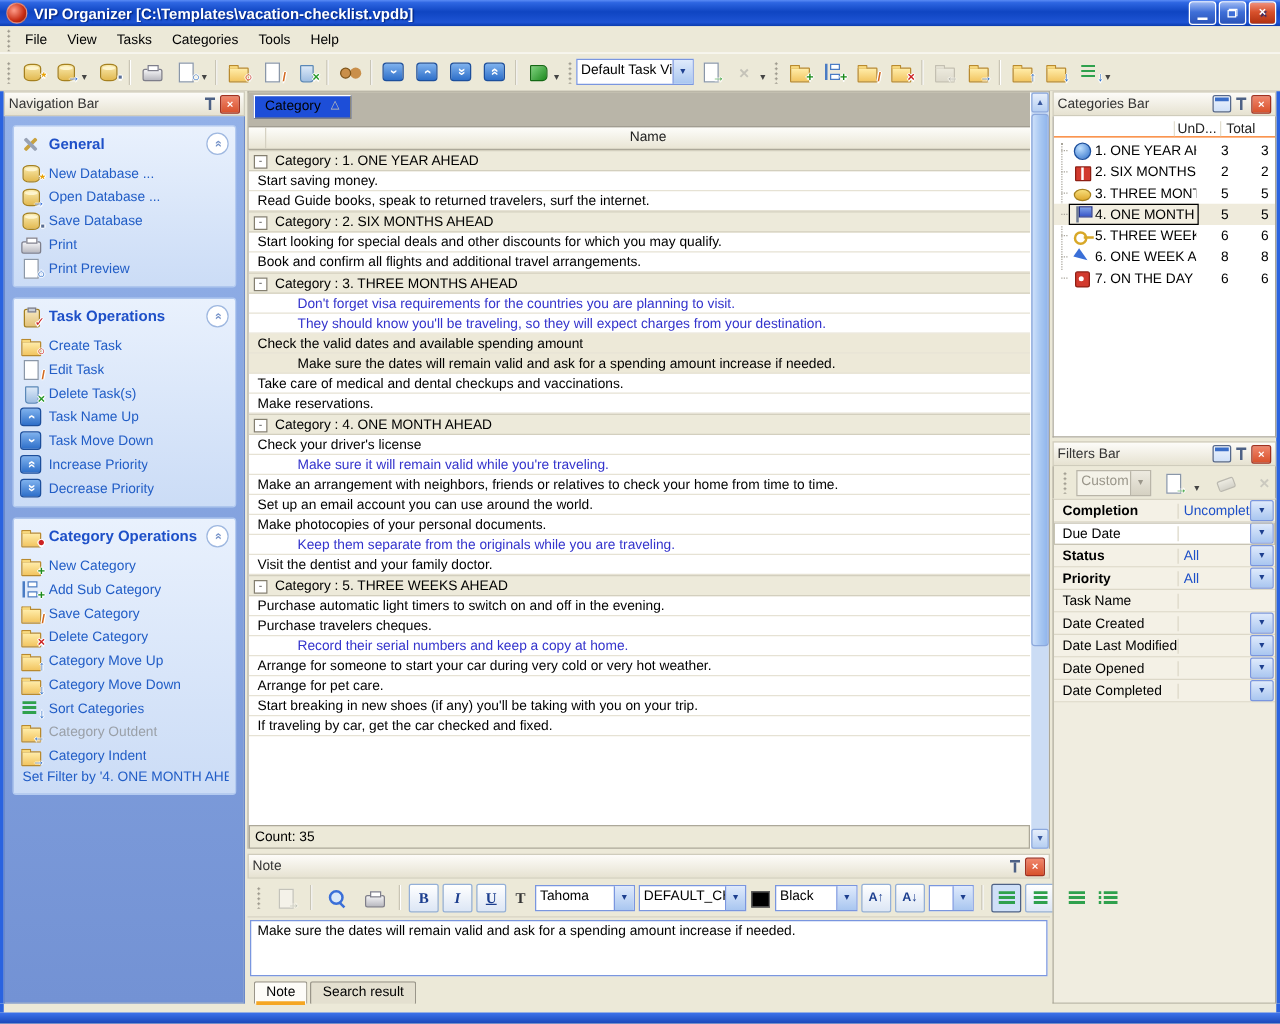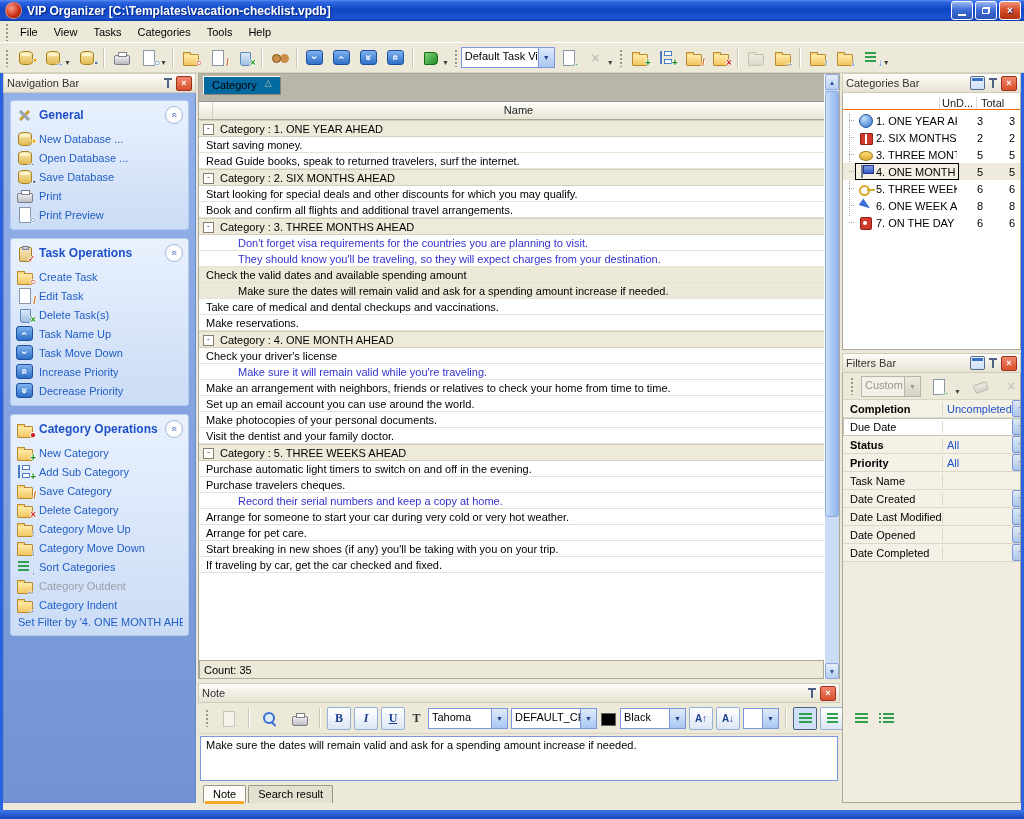--- a/index.html
+++ b/index.html
@@ -109,21 +109,21 @@
   .ng-item{display:flex;align-items:center;gap:6px;padding:2px 1px;color:#215DC6}
   .ng-item.disabled{color:#9AA0A8}
   .ng-item .lbl{white-space:nowrap;overflow:hidden}
   .ng-item.noicon{padding-left:3px}
 
   
   .center-panel{flex:1;display:flex;flex-direction:column;min-width:0}
   .list-area{flex:1;display:flex;min-height:0;border:1px solid #ACA899;border-bottom:none}
   .list-col{flex:1;display:flex;flex-direction:column;min-width:0}
   .groupby{height:25px;flex:none;background:#B9B5A8;display:flex;align-items:flex-start;padding:2px 0 0 4px;border-bottom:1px solid #99958A}
-  .gb-btn{background:#0369a1;border:1px solid #FFF;border-right-color:#8A8678;border-bottom-color:#8A8678;padding:2px 8px 3px;display:flex;gap:8px;align-items:flex-start}
+  .gb-btn{background:#1d4ed8;border:1px solid #FFF;border-right-color:#8A8678;border-bottom-color:#8A8678;padding:2px 8px 3px;display:flex;gap:8px;align-items:flex-start}
   .gb-tri{color:#C8C4B4;font-size:9px;line-height:1}
   .colhead{height:17px;flex:none;display:flex;background:linear-gradient(#FDFDFA,#E9E5D4);border-bottom:1px solid #ACA899}
   .ch-stub{width:13px;flex:none;border-right:1px solid #D5D1C2}
   .ch-name{flex:1;text-align:center;color:#222;padding-top:2px}
   .rows{flex:1;background:#fff;overflow:hidden}
   .row{border-bottom:1px solid #E6E2D4;padding:2px 4px 1px;line-height:12px;display:flex;align-items:flex-start}
   .row .t{white-space:normal}
   .row.group{background:#EDEADA;border-top:1px solid #D3CFBE;border-bottom:1px solid #D3CFBE}
   .gbox{width:9px;height:9px;flex:none;border:1px solid #847F6F;background:#fff;color:#444;font:8px/7px "DejaVu Sans Mono",monospace;text-align:center;margin:1px 6px 0 0}
   .row.task{padding-left:7px}
@@ -168,21 +168,21 @@
   .cb-label{flex:1;white-space:nowrap;overflow:hidden}
   .cb-und{width:24px;text-align:right;flex:none}
   .cb-total{width:32px;text-align:right;padding-right:5px;flex:none}
   .cb-row.selected{background:#EFEBDC}
   .cb-row.selected .cb-cell{border-color:#000;background:#F3EFE2}
 
   .filters-bar{flex:1;display:flex;flex-direction:column;margin-top:3px;min-height:0}
   .fb-toolbar{height:26px;flex:none;background:#ECE9D8;display:flex;align-items:center;gap:4px;padding:0 4px;border-left:1px solid #ACA899;border-right:1px solid #ACA899}
   .combo.disabled{border-color:#B9B5A8;background:#F4F2E8;color:#9A968A}
   .combo.disabled .cbtn{background:linear-gradient(#EDEAE0,#D5D1C2);border-left-color:#B9B5A8;color:#9A968A}
-  .fb-body{flex:1;background:#F0EDE0;border:1px solid #ACA899;border-top:1px solid #D8D4C4;overflow:hidden;display:flex;flex-direction:row}
+  .fb-body{flex:1;background:#F0EDE0;border:1px solid #ACA899;border-top:1px solid #D8D4C4;overflow:hidden;display:flex;flex-direction:column}
   .fb-row{height:17px;flex:none;display:flex;align-items:center;border-bottom:1px solid #DCD8C8;background:#F4F1E6}
   .fb-row.selected{background:#FFF;outline:1px solid #C8C4B4;outline-offset:-1px}
   .fb-label{width:92px;flex:none;padding-left:7px;border-right:1px solid #DCD8C8;white-space:nowrap;overflow:hidden}
   .fb-label.bold{font-weight:bold}
   .fb-value{flex:1;color:#1E50C8;padding-left:4px;white-space:nowrap;overflow:hidden}
   .fb-dd{width:17px;height:15px;flex:none;margin-right:1px;background:linear-gradient(#DFEAFC,#A9C6F0);border:1px solid #7A96DF;border-radius:2px;color:#1D3F8F;font-size:7px;display:flex;align-items:center;justify-content:center}
   .fb-nodd{width:18px;flex:none}
   .fb-empty{flex:1;background:#F0EDE0}
 </style>
 </head>
@@ -645,20 +645,23 @@
                 <span class="t">Make sure it will remain valid while you're traveling.</span>
               </div>
               <div class="row task">
                 <span class="t">Make an arrangement with neighbors, friends or relatives to check your home from time to time.</span>
               </div>
               <div class="row task">
                 <span class="t">Set up an email account you can use around the world.</span>
               </div>
               <div class="row task">
                 <span class="t">Make photocopies of your personal documents.</span>
+              </div>
+              <div class="row note">
+                <span class="t">Keep them separate from the originals while you are traveling.</span>
               </div>
               <div class="row task">
                 <span class="t">Visit the dentist and your family doctor.</span>
               </div>
               <div class="row group">
                 <span class="gbox">-</span>
                 <span class="t">Category : 5. THREE WEEKS AHEAD</span>
               </div>
               <div class="row task">
                 <span class="t">Purchase automatic light timers to switch on and off in the evening.</span>

